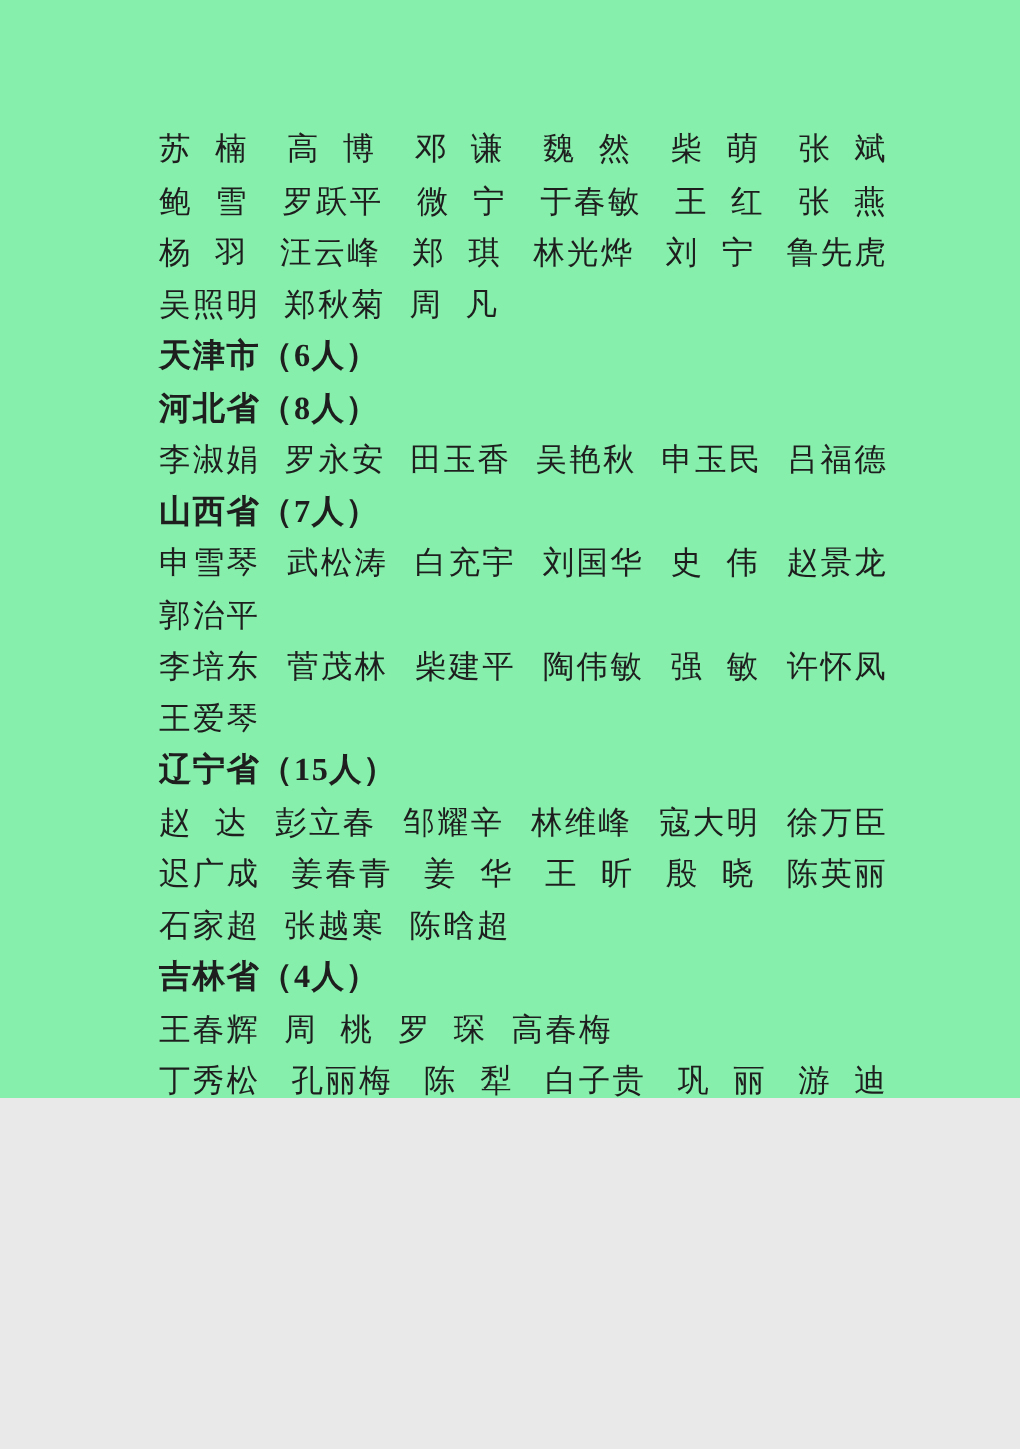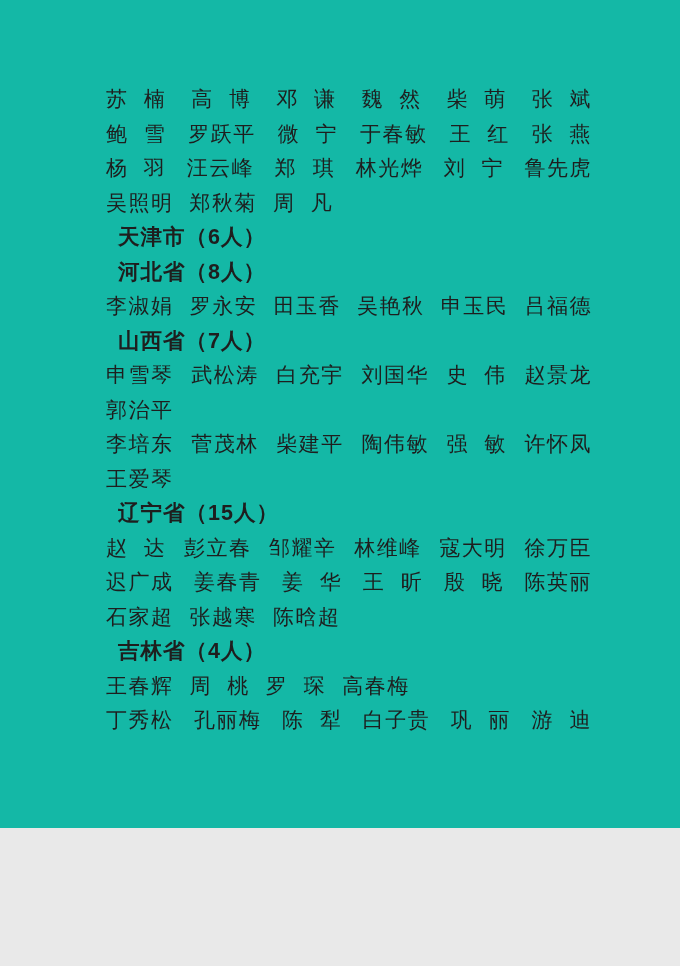--- a/index.html
+++ b/index.html
@@ -1,24 +1,24 @@
 <!DOCTYPE html>
 <html lang="zh"><head>
 <meta charset="utf-8">
 <style>
   html, body { margin: 0; padding: 0; background: #e9e9e9; }
   .page {
     position: relative;
     width: 680px;
-    height: 828px;
+    height: 732px;
     margin: 0 auto;
-    background: #14b8a6;
+    background: #86efac;
     overflow: hidden;
     color: #1e1e1e;
-    font-family: Liberation Sans, sans-serif;
+    font-family: Liberation Serif, serif;
   }
   .content {
     position: absolute;
     left: 106px;
     top: 82px;
     width: 486px;
   }
   .line {
     height: 34.5px;
     line-height: 34.5px;
@@ -27,21 +27,20 @@
     white-space: nowrap;
   }
   .row { display: flex; }
   .row.justified { justify-content: space-between; }
   .row.plain { gap: 16px; }
   .name { word-spacing: 8px; }
   .header {
     font-weight: 700;
     font-size: 21.5px;
     letter-spacing: 1px;
-    margin-left: 12px;
   }
   .page-number {
     position: absolute;
     left: 90px;
     top: 872px;
     font-size: 19px;
     letter-spacing: 4px;
     line-height: 28px;
     color: #222;
   }

